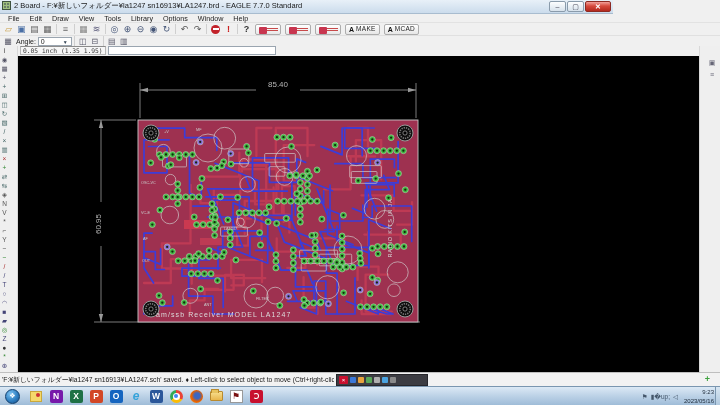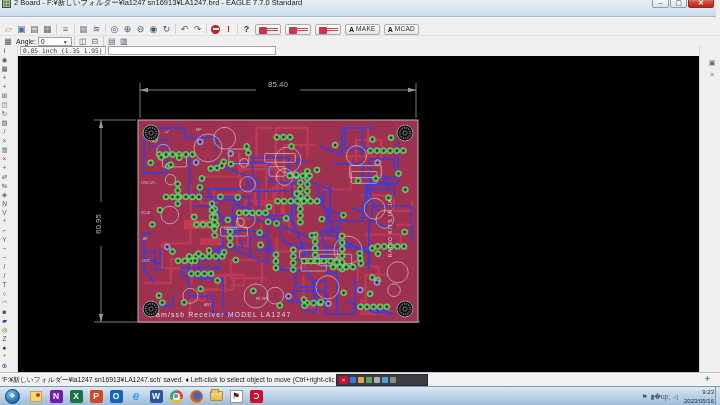--- a/index.html
+++ b/index.html
@@ -1,19 +1,19 @@
 <!DOCTYPE html>
 <html><head>
 <meta charset="utf-8">
 <style>
   html,body{margin:0;padding:0;background:#444;}
   *{box-sizing:border-box;font-family:"Liberation Sans",sans-serif;}
   .screen{position:relative;width:720px;height:405px;background:#F0F0F0;overflow:hidden;font-size:8px;color:#222;}
   
-  .titlebar{position:absolute;left:0;top:0;width:716px;height:14px;background:linear-gradient(#E8F0F8,#CBDCEC);border-bottom:1px solid #A8BCCF;display:flex;align-items:flex-end;padding:8px 2px;}
+  .titlebar{position:absolute;left:0;top:0;width:613px;height:14px;background:linear-gradient(#E8F0F8,#CBDCEC);border-bottom:1px solid #A8BCCF;display:flex;align-items:flex-start;padding:1px 2px;}
   .app-icon{width:9px;height:9px;background:#6A7F6A;border:1px solid #3F523F;margin-right:3px;background-image:linear-gradient(#9FBF7F 1px,transparent 1px),linear-gradient(90deg,#9FBF7F 1px,transparent 1px);background-size:3px 3px;}
   .title-text{font-size:7.5px;color:#1A1A1A;white-space:nowrap;overflow:hidden;flex:1;}
   .winbtns{display:flex;gap:1px;margin-left:4px;}
   .winbtn{width:17px;height:11px;border:1px solid #8A9BAB;border-radius:2px;background:linear-gradient(#FDFEFF,#D7E2EC);display:flex;align-items:center;justify-content:center;font-size:7px;color:#445;line-height:1;}
   .winbtn.close{width:26px;background:linear-gradient(#F2A09A,#D6493C 45%,#B3291E);color:#fff;border-color:#8E2A22;font-weight:bold;}
   
   .menubar{position:absolute;left:0;top:14px;width:720px;height:9px;background:#F0F0F0;display:flex;align-items:center;padding-left:3px;border-bottom:1px solid #E2E2E2;}
   .menu-item{font-size:7.2px;color:#222;padding:0 5px;}
   
   .toolbar1{position:absolute;left:0;top:23px;width:720px;height:13px;background:#F0F0F0;display:flex;align-items:center;padding-left:2px;border-bottom:1px solid #E0E0E0;}
@@ -76,20 +76,31 @@
   <div class="titlebar">
     <span class="app-icon"></span>
     <span class="title-text">2 Board - F:¥新しいフォルダー¥la1247 sn16913¥LA1247.brd - EAGLE 7.7.0 Standard</span>
     <span class="winbtns">
       <span class="winbtn">–</span>
       <span class="winbtn">▢</span>
       <span class="winbtn close">✕</span>
     </span>
   </div>
 
+  <div class="menubar" id="menubar">
+      <span class="menu-item">File</span>
+      <span class="menu-item">Edit</span>
+      <span class="menu-item">Draw</span>
+      <span class="menu-item">View</span>
+      <span class="menu-item">Tools</span>
+      <span class="menu-item">Library</span>
+      <span class="menu-item">Options</span>
+      <span class="menu-item">Window</span>
+      <span class="menu-item">Help</span>
+    </div>
 
   <div class="toolbar1" id="toolbar1">
       <span class="tb1btn" style="color: rgb(200, 154, 60);">▱</span>
       <span class="tb1btn" style="color: rgb(74, 111, 165);">▣</span>
       <span class="tb1btn" style="color: rgb(102, 102, 102);">▤</span>
       <span class="tb1btn" style="color: rgb(102, 102, 102);">▦</span>
       <span class="sep"></span>
       <span class="tb1btn" style="color: rgb(102, 102, 102);">≡</span>
       <span class="sep"></span>
       <span class="tb1btn" style="color: rgb(136, 136, 136);">▦</span>

